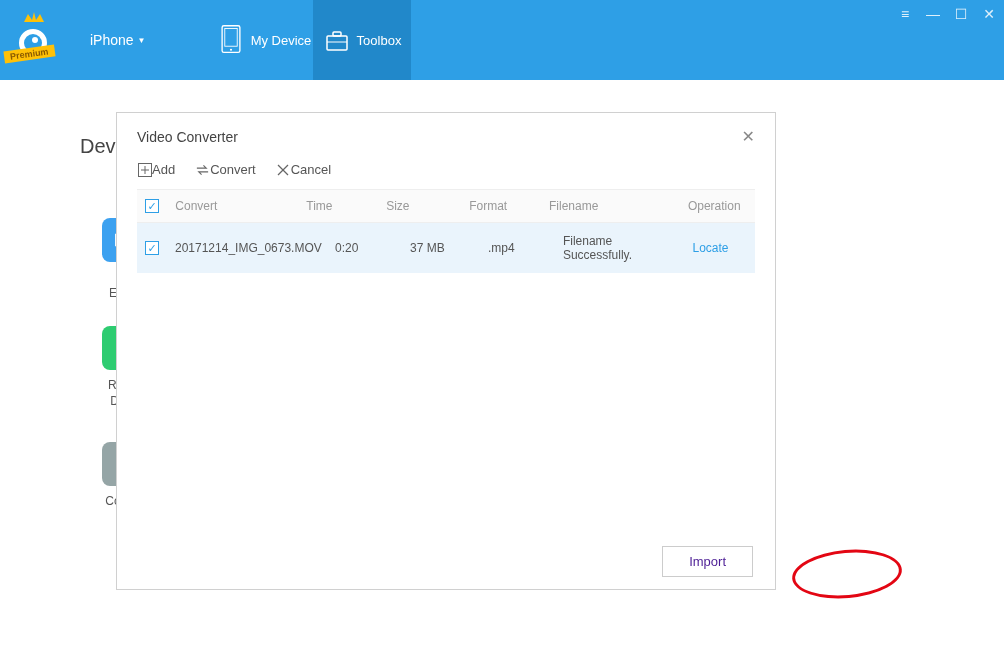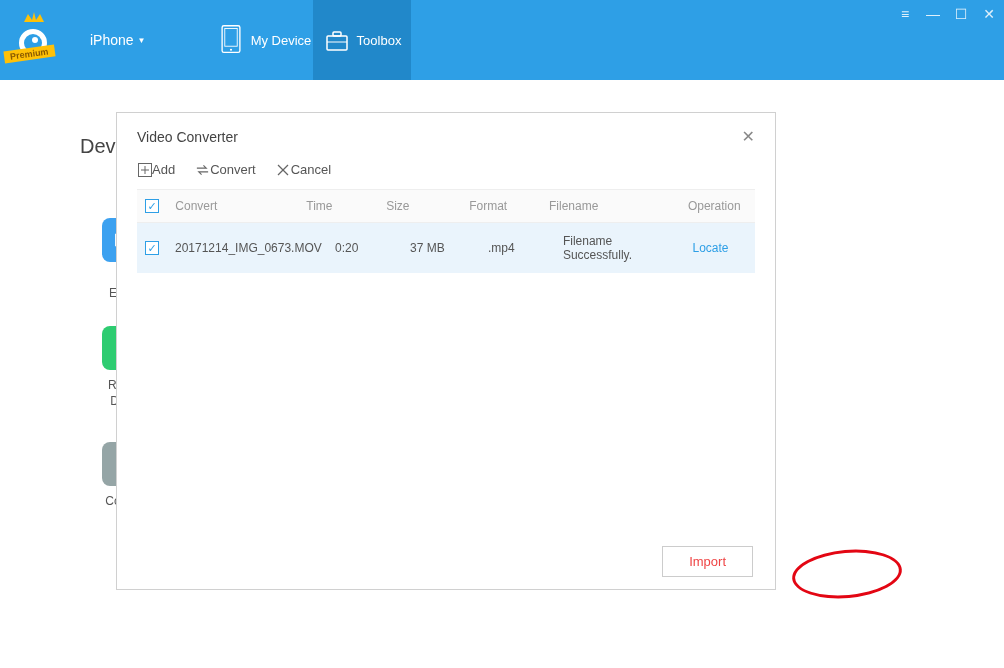--- a/index.html
+++ b/index.html
@@ -54,21 +54,21 @@
     .col-format { width: 96px; }
     .col-progress { width: 170px; }
     .col-op { width: 90px; }
     .trow { display: flex; background: #eaf4fc; font-size: 12px; color: #555; align-items: center; }
     .trow .td { padding: 11px 8px; }
     .op-link { color: #2e9fe6; cursor: pointer; }
 
     .checkbox { width: 14px; height: 14px; border: 1px solid #2e9fe6; display: inline-flex; align-items: center; justify-content: center; color: #2e9fe6; font-size: 11px; background: #fff; cursor: pointer; }
 
     .modal-footer { margin-top: auto; display: flex; justify-content: flex-end; padding: 12px 22px; }
-    .import-btn { border: 1px solid #ccc; background: #fff; padding: 7px 26px; font-size: 13px; color: #ef4444; cursor: pointer; }
+    .import-btn { border: 1px solid #ccc; background: #fff; padding: 7px 26px; font-size: 13px; color: #4c1d95; cursor: pointer; }
     .highlight-ring { position: absolute; bottom: 70px; right: 102px; width: 110px; height: 48px; border: 3px solid #e30613; border-radius: 50%; pointer-events: none; transform: rotate(-5deg); }
   </style>
 </head>
 <body>
 
 <div class="header">
   <div class="logo-area">
     <div class="logo">
       <svg class="logo-crown" viewBox="0 0 20 10">
           <polygon points="0,10 4,2 8,8 10,0 12,8 16,2 20,10" fill="#ffc107"></polygon>

